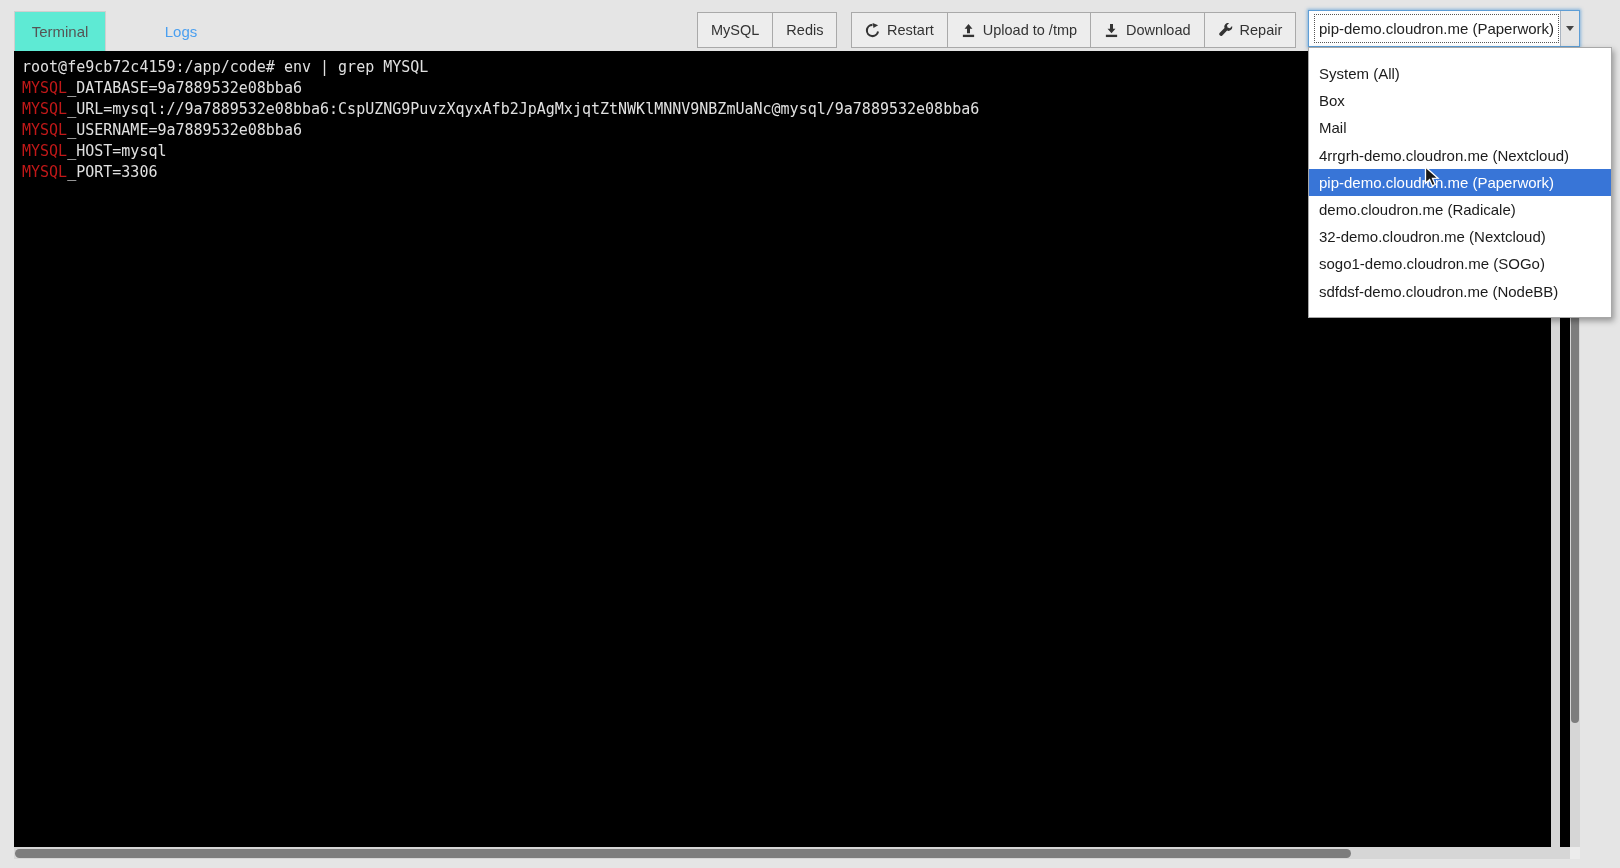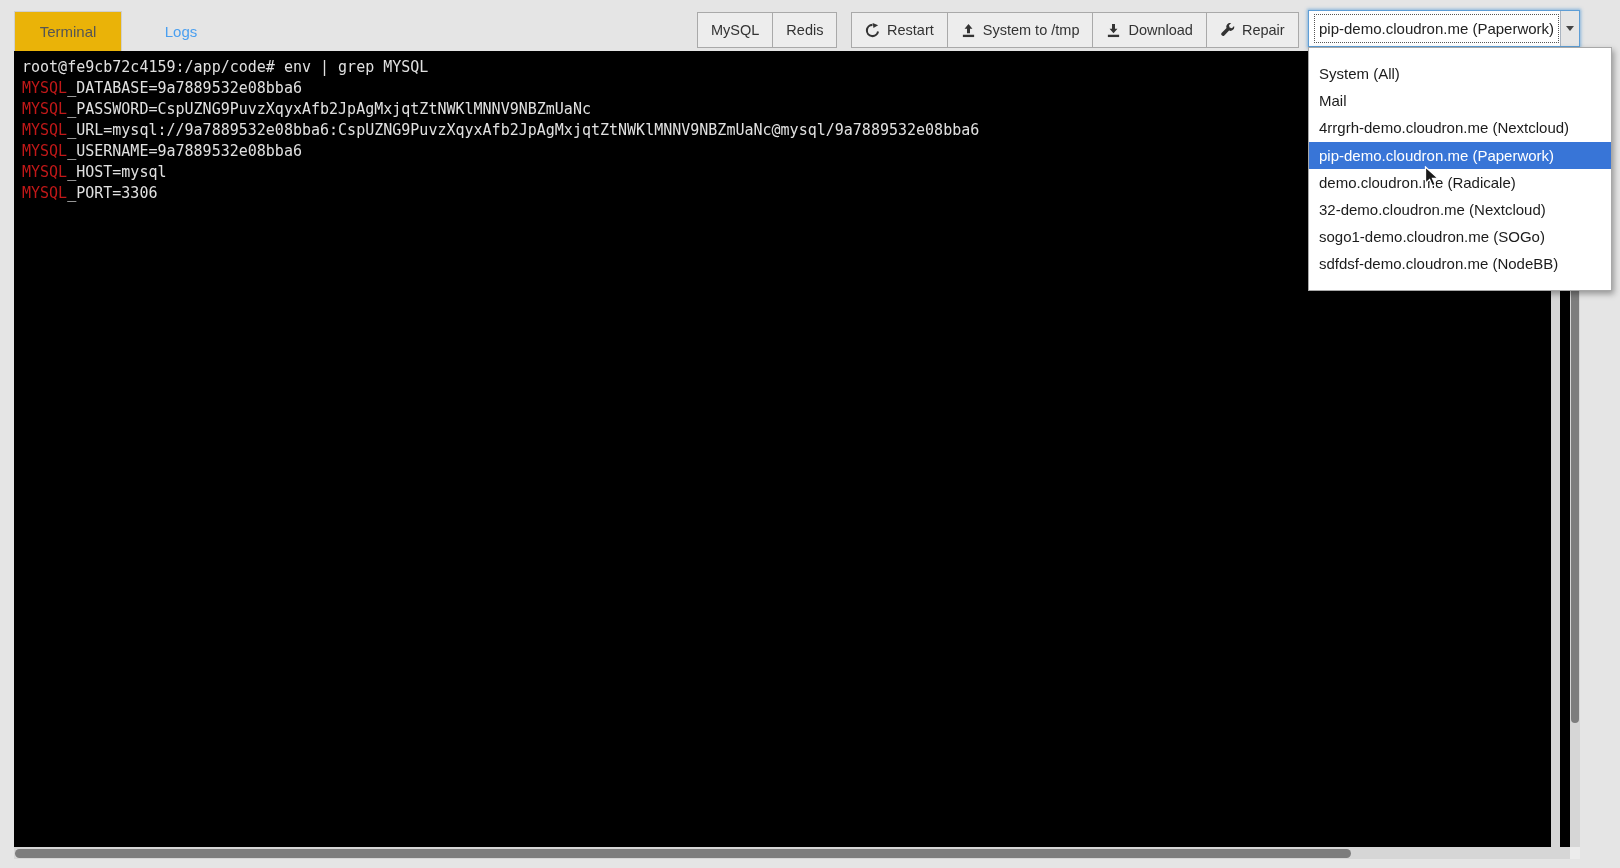--- a/index.html
+++ b/index.html
@@ -6,21 +6,21 @@
   html,body { width:1620px; height:868px; }
   body {
     position:relative; overflow:hidden;
     background:#e5e5e5;
     font-family:"Liberation Sans", sans-serif;
   }
 
   
   .tab { position:absolute; top:11px; height:40px; display:flex; align-items:center;
          justify-content:center; font-size:15px; cursor:pointer; }
-  .tab-active { left:14px; width:108px; background:#eab308;
+  .tab-active { left:14px; width:92px; background:#5eead4;
                 border:1px solid #cfcfcf; border-bottom:none; color:#555; }
   .tab-inactive { left:106px; width:72px; color:#4a9ff0;margin-left:39px; }
 
   
   .btn-group { position:absolute; top:12px; display:flex; }
   .btn {
     height:36px; padding:0 13px; display:flex; align-items:center; gap:7px;
     background:#ededed; border:1px solid #a9a9a9; border-left-width:0;
     font-size:14.5px; color:#333; cursor:pointer; white-space:nowrap;
   }
@@ -113,21 +113,21 @@
     </span>
     <span>Restart</span>
   </div>
   <div class="btn">
     <span>
       <svg width="15" height="15" viewBox="0 0 16 16">
         <path d="M8 1 L12.2 6 H9.6 V11 H6.4 V6 H3.8 Z" fill="#333"></path>
         <path d="M2 12.5 h12 v2.5 h-12 Z" fill="#333"></path>
       </svg>
     </span>
-    <span>System to /tmp</span>
+    <span>Upload to /tmp</span>
   </div>
   <div class="btn">
     <span>
       <svg width="15" height="15" viewBox="0 0 16 16">
         <path d="M8 11 L3.8 6 H6.4 V1 H9.6 V6 H12.2 Z" fill="#333"></path>
         <path d="M2 12.5 h12 v2.5 h-12 Z" fill="#333"></path>
       </svg>
     </span>
     <span>Download</span>
   </div>
@@ -145,36 +145,36 @@
   <span class="app-select-text">pip-demo.cloudron.me (Paperwork)</span>
   <span class="app-select-arrow">
     <span class="caret-down"></span>
   </span>
 </div>
 
 <div class="terminal">
   <div class="terminal-lines">
       <div class="tline"><span class="fg">root@fe9cb72c4159:/app/code# env | grep MYSQL</span></div>
       <div class="tline"><span class="red">MYSQL</span><span class="fg">_DATABASE=9a7889532e08bba6</span></div>
-      <div class="tline"><span class="red">MYSQL</span><span class="fg">_PASSWORD=CspUZNG9PuvzXqyxAfb2JpAgMxjqtZtNWKlMNNV9NBZmUaNc</span></div>
       <div class="tline"><span class="red">MYSQL</span><span class="fg">_URL=mysql://9a7889532e08bba6:CspUZNG9PuvzXqyxAfb2JpAgMxjqtZtNWKlMNNV9NBZmUaNc@mysql/9a7889532e08bba6</span></div>
       <div class="tline"><span class="red">MYSQL</span><span class="fg">_USERNAME=9a7889532e08bba6</span></div>
       <div class="tline"><span class="red">MYSQL</span><span class="fg">_HOST=mysql</span></div>
       <div class="tline"><span class="red">MYSQL</span><span class="fg">_PORT=3306</span></div>
     </div>
   <div class="v-track-inner"></div>
   <div class="v-track-outer"></div>
   <div class="v-thumb-outer"></div>
   <div class="h-track"></div>
   <div class="h-thumb"></div>
   <div class="sb-corner"></div>
 </div>
 
 <div class="dropdown" id="dropdown-list">
     <div class="option">System (All)</div>
+    <div class="option">Box</div>
     <div class="option">Mail</div>
     <div class="option">4rrgrh-demo.cloudron.me (Nextcloud)</div>
     <div class="option highlighted">pip-demo.cloudron.me (Paperwork)</div>
     <div class="option">demo.cloudron.me (Radicale)</div>
     <div class="option">32-demo.cloudron.me (Nextcloud)</div>
     <div class="option">sogo1-demo.cloudron.me (SOGo)</div>
     <div class="option">sdfdsf-demo.cloudron.me (NodeBB)</div>
   </div>
 
 <div class="mouse-cursor">

